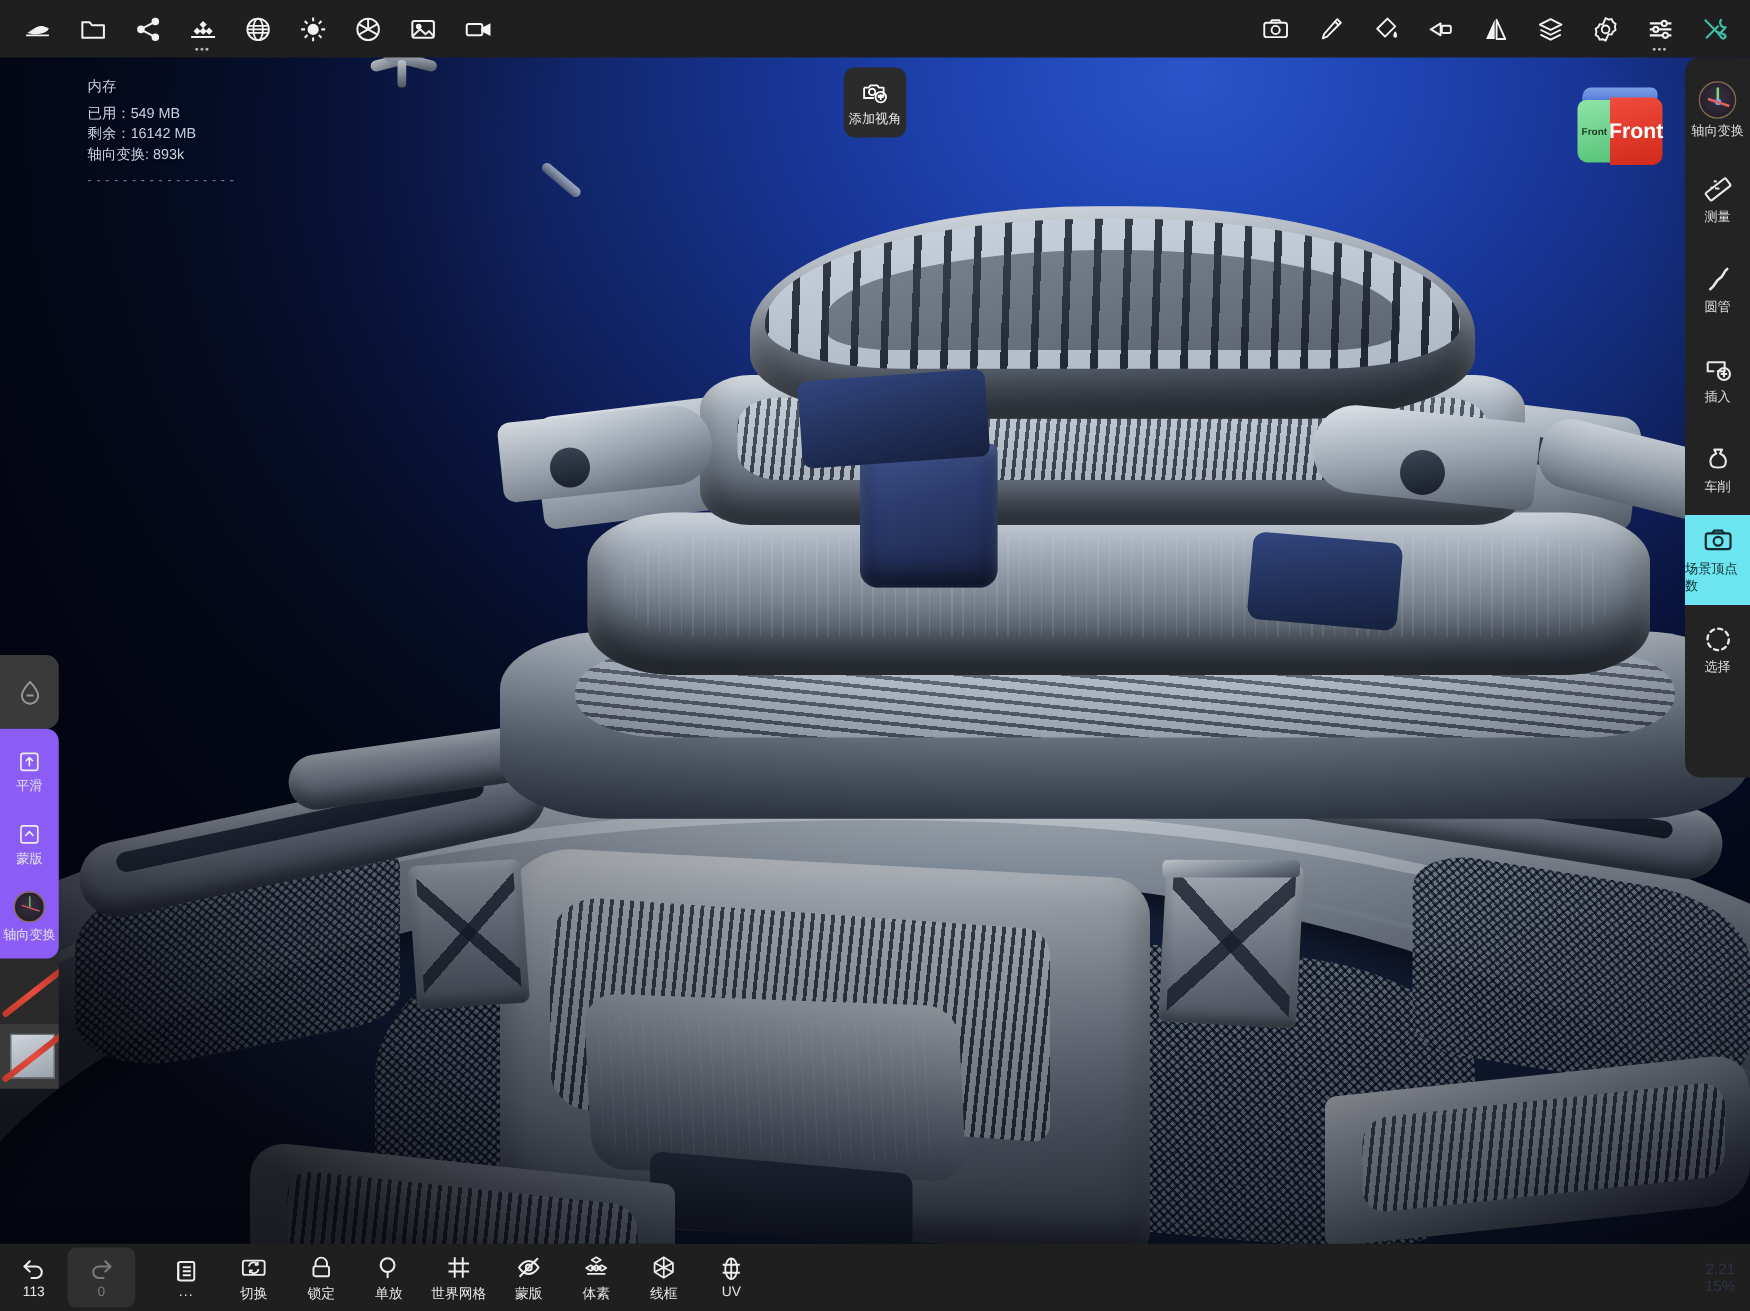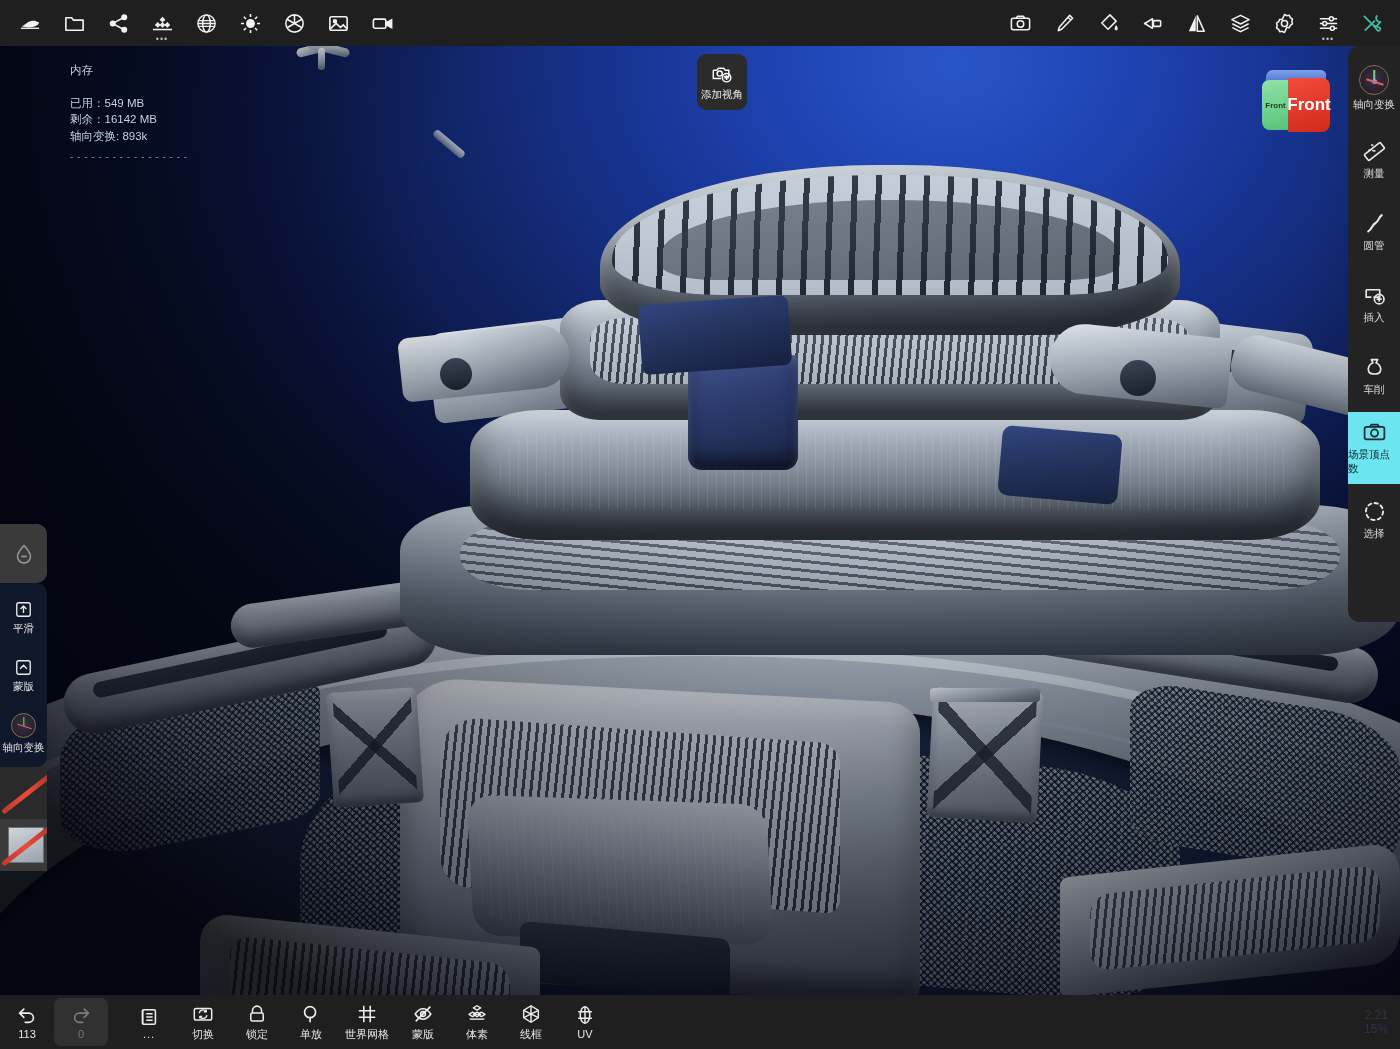--- a/index.html
+++ b/index.html
@@ -82,25 +82,25 @@
   .tb-right{ margin-left:auto; display:flex; align-items:center; padding-right:6px; }
   .tbtn{ width:44px; height:40px; display:flex; align-items:center; justify-content:center;
     position:relative; cursor:pointer; border-radius:5px; }
   .tbtn svg{ width:23px; height:23px; }
   .dots{ position:absolute; bottom:1px; left:50%; transform:translateX(-50%);
     font-size:9px; color:#b9b9b9; letter-spacing:1px; line-height:6px; }
 
   
   .hud{ position:absolute; left:70px; top:62px; z-index:20; color:#c9d2e6;
     font-size:11.5px; line-height:16.5px; text-shadow:0 1px 2px rgba(0,0,0,.7); }
-  .hud .h-title{ margin-bottom:16px; }
+  .hud .h-title{ margin-bottom:4px; }
   .hud .dash{ margin-top:5px; color:#7c88a6; letter-spacing:.5px; font-size:10px; }
 
   
-  .addview{ position:absolute; left:697px; top:54px; width:50px; height:56px; z-index:25;
+  .addview{ position:absolute; left:675px; top:54px; width:50px; height:56px; z-index:25;
     background:#2b2b2b; border-radius:9px; display:flex; flex-direction:column;
     align-items:center; justify-content:center; gap:3px; cursor:pointer; }
   .addview svg{ width:22px; height:22px; }
   .addview span{ font-size:10.5px; color:#e8e8e8; }
 
   
   .viewcube{ position:absolute; left:1262px; top:70px; width:68px; height:62px; z-index:25; cursor:pointer; }
   .vc-top{ position:absolute; left:4px; top:0; width:60px; height:14px;
     background:linear-gradient(180deg,#7ea0e8,#4b6fd0); border-radius:6px 6px 2px 2px;
     transform:skewX(-6deg); }
@@ -131,21 +131,21 @@
   .rs-axis-ico::after{ content:""; position:absolute; left:6px; top:15px; width:18px; height:1.5px;
     background:#e06060; transform:rotate(18deg); }
   .rs-axis-dot{ position:absolute; left:50%; top:47%; width:5px; height:5px; margin-left:-2.5px;
     border-radius:50%; background:#6fa8ff; }
 
   
   .lside{ position:absolute; left:0; top:524px; width:47px; z-index:35; }
   .ls-top{ width:47px; height:59px; background:#3a3a3a; border-radius:0 10px 10px 0;
     display:flex; align-items:center; justify-content:center; cursor:pointer; }
   .ls-top svg{ width:24px; height:26px; }
-  .ls-main{ width:47px; background:#0f172a; border-radius:0 10px 10px 0; padding:6px 0 4px;
+  .ls-main{ width:47px; background:#8b5cf6; border-radius:0 10px 10px 0; padding:6px 0 4px;
     display:flex; flex-direction:column; align-items:flex-start; }
   .ls-item{ width:47px; height:58px; display:flex; flex-direction:column;
     align-items:center; justify-content:center; gap:3px; cursor:pointer; }
   .ls-item svg{ width:19px; height:19px; }
   .ls-item span{ font-size:10.5px; color:#e2e2e2; }
   .ls-axis-ico{ width:25px; height:25px; border-radius:50%;
     background:radial-gradient(circle at 50% 45%, #3b3140 0%, #2a2331 55%, #1d1823 100%);
     border:1.2px solid #8a6f4e; position:relative; }
   .ls-axis-ico::before{ content:""; position:absolute; left:50%; top:3px; width:1.3px; height:9px;
     background:#7bd97b; transform:translateX(-50%); }

